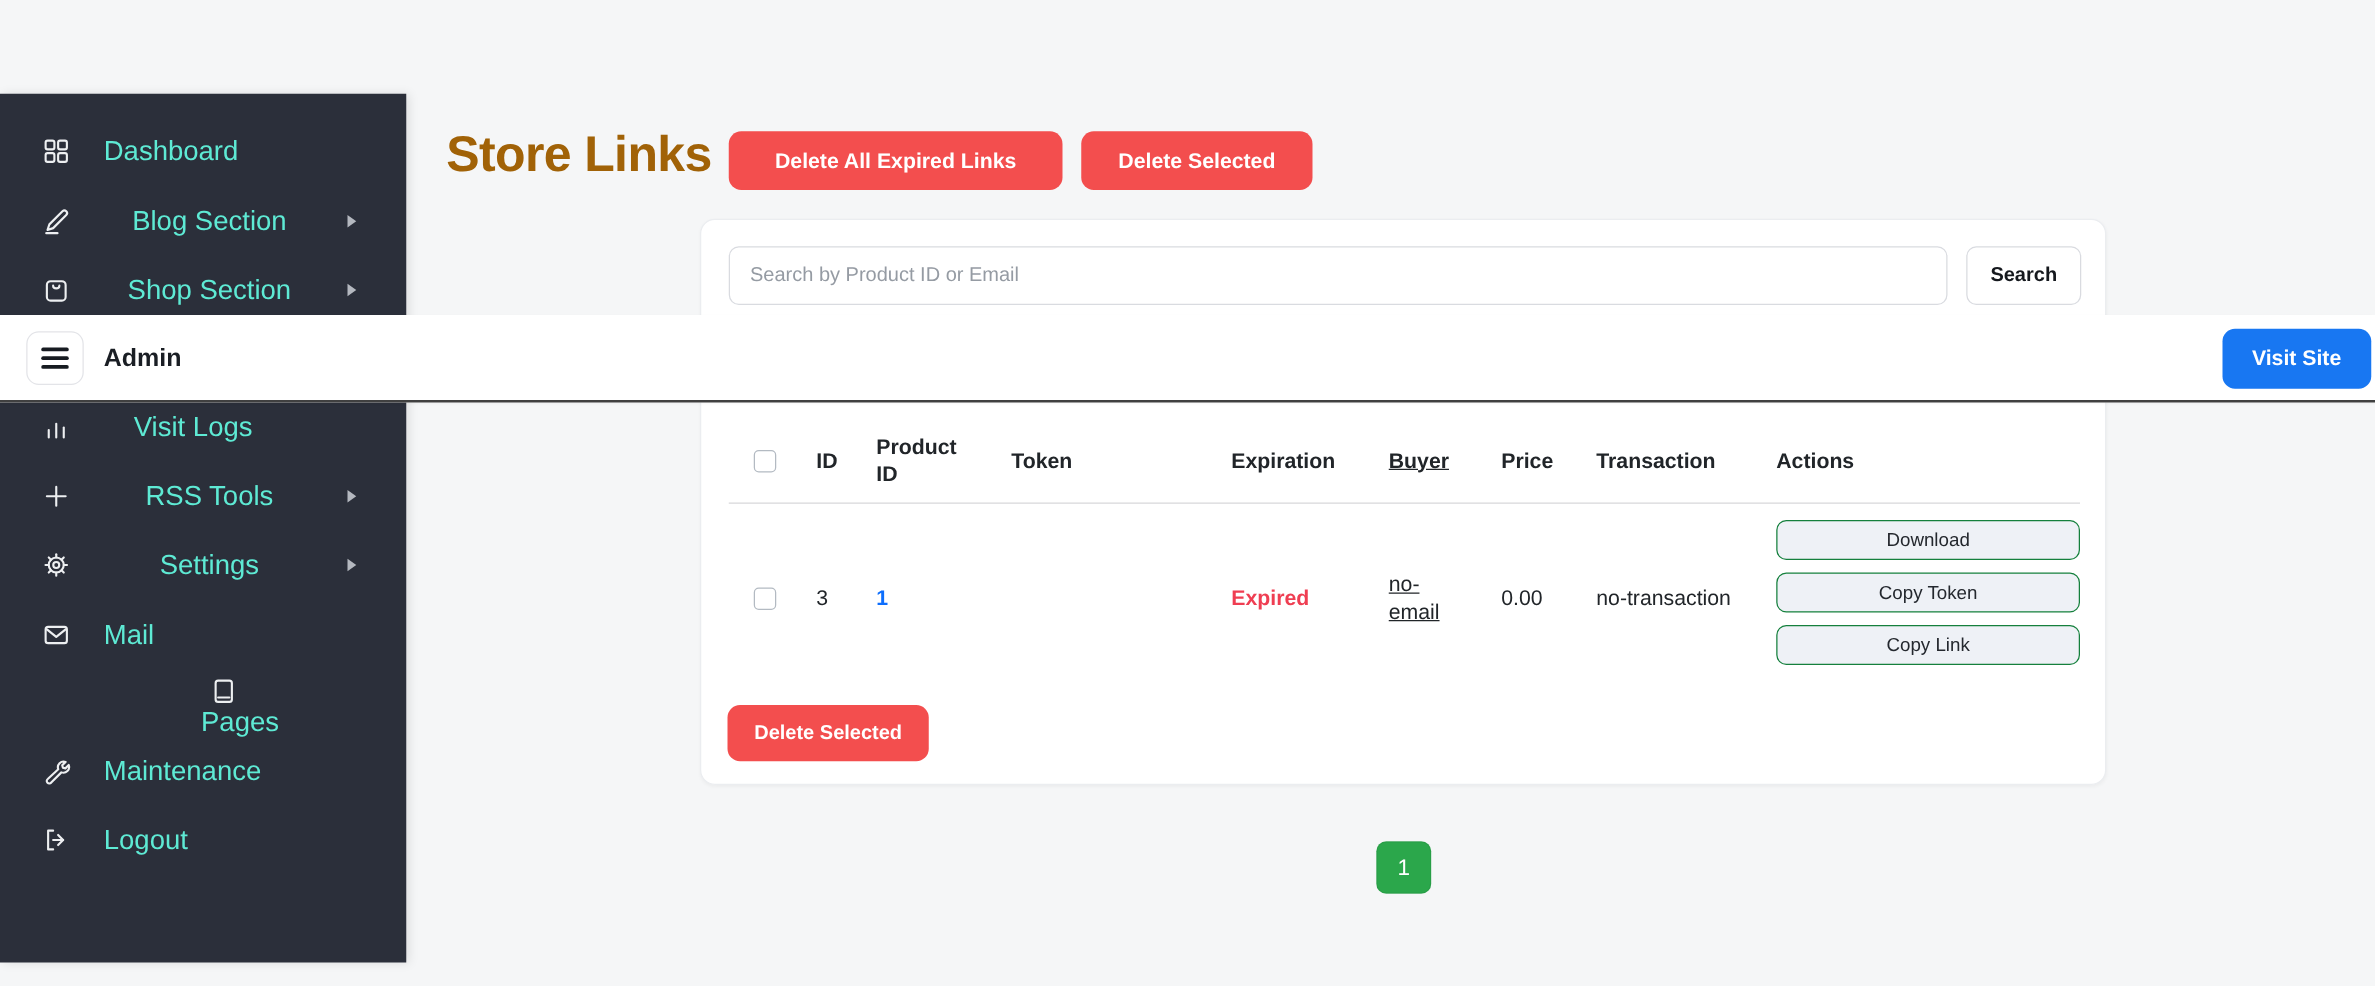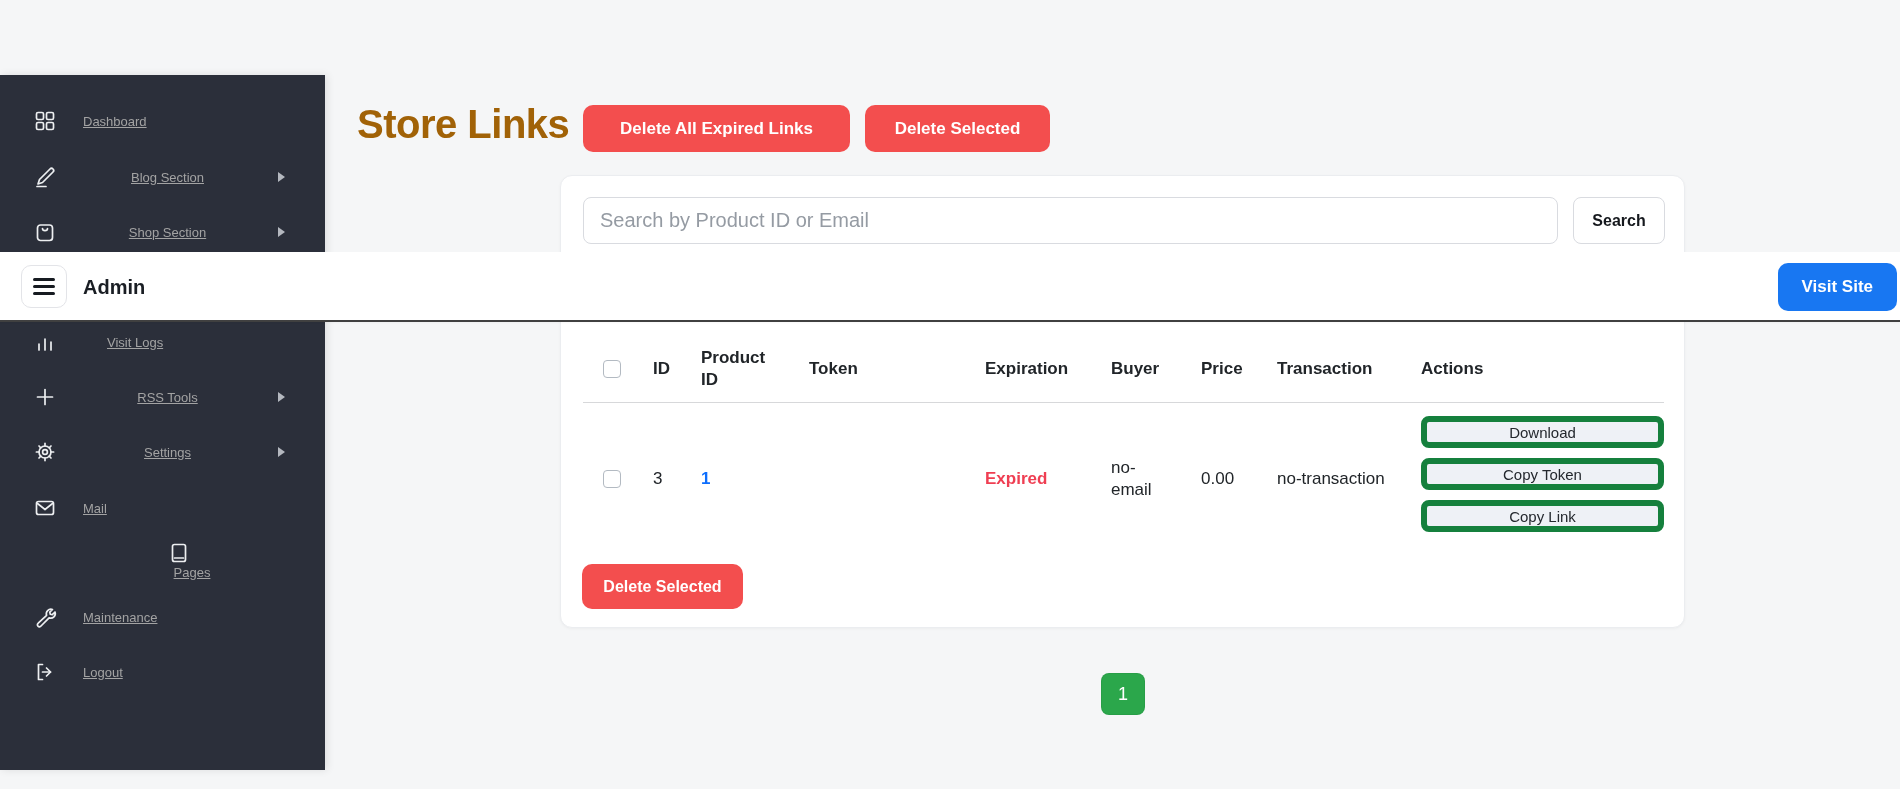--- a/index.html
+++ b/index.html
@@ -6,21 +6,21 @@
   html,body { width:1900px; height:789px; }
   body { font-family:"Liberation Sans", sans-serif; background:#f5f6f7; overflow:hidden; }
   .stage { position:relative; width:1900px; height:789px; background:#f5f6f7; overflow:hidden; }
 
   
   .sidebar { position:absolute; left:0; top:75px; width:325px; height:695px;
              background:#2b2f3a; z-index:2; box-shadow:2px 0 8px rgba(0,0,0,.10); }
   .side-item { position:absolute; left:0; width:325px; height:44px; display:flex; align-items:center;
                padding-left:33px; cursor:pointer; }
   .side-item .sicon { width:24px; height:24px; flex:0 0 24px; display:flex; align-items:center; justify-content:center; }
-  .side-item .slabel { color:#a3a3a3; font-size:13px; margin-left:26px; white-space:nowrap;text-decoration:underline; }
+  .side-item .slabel { color:#5eead4; font-size:22px; margin-left:26px; white-space:nowrap; }
   .side-item.expandable .slabel { flex:1; text-align:center; margin-left:0; }
   .side-item .caret { width:0; height:0; border-left:7px solid #b4b8bf; border-top:5px solid transparent;
                       border-bottom:5px solid transparent; margin-right:40px; }
   .sicon svg { stroke:#edeff1; fill:none; stroke-width:1.7; stroke-linecap:round; stroke-linejoin:round; }
 
   
   .topbar { position:absolute; left:0; top:252px; width:1900px; height:70px; background:#ffffff;
             border-bottom:2px solid #404040; box-shadow:0 1px 2px rgba(0,0,0,.03);
             z-index:5; display:flex; align-items:center; }
   .hamburger-btn { position:absolute; left:21px; top:13px; width:46px; height:43px; background:#fff;
@@ -38,51 +38,51 @@
                 letter-spacing:-0.5px; color:#a16207; z-index:1; }
   .btn-red { background:#f34e4e; color:#fff; border:none; border-radius:10px; font-weight:700;
              font-size:17px; cursor:pointer; font-family:"Liberation Sans", sans-serif; }
   .btn-delete-all { position:absolute; left:583px; top:105px; width:267px; height:47px; z-index:1; }
   .btn-delete-selected-top { position:absolute; left:865px; top:105px; width:185px; height:47px; z-index:1; }
 
   
   .card { position:absolute; left:560px; top:175px; width:1125px; height:453px; background:#fff;
           border:1px solid #ebedf0; border-radius:12px; box-shadow:0 1px 3px rgba(0,0,0,.04); z-index:1; }
   .search-input { position:absolute; left:22px; top:21px; width:975px; height:47px; border:1px solid #d9dbe0;
-                  border-radius:8px; padding:0 16px; font-size:20px; color:#2b2f36; outline:none;
+                  border-radius:8px; padding:0 16px; font-size:16px; color:#2b2f36; outline:none;
                   font-family:"Liberation Sans", sans-serif; background:#fff; }
   .search-input::placeholder { color:#959ba3; }
   .search-btn { position:absolute; left:1012px; top:21px; width:92px; height:47px; background:#fff;
                 border:1px solid #d9dbe0; border-radius:8px; font-size:16px; font-weight:700; color:#15181d;
                 cursor:pointer; font-family:"Liberation Sans", sans-serif; }
 
   
   .th, .td { position:absolute; color:#212529; }
   .th { top:160px; height:65px; display:flex; align-items:center; font-weight:700; font-size:17px; }
   .header-divider { position:absolute; left:22px; top:226px; width:1081px; height:0;
                     border-top:1px solid #d7d8da; }
   .td { top:235px; height:135px; display:flex; align-items:center; font-size:17px; }
   .col-check  { left:42px;  width:50px; }
   .col-id     { left:92px;  width:48px; }
   .col-pid    { left:140px; width:108px; }
   .col-token  { left:248px; width:176px; }
   .col-exp    { left:424px; width:126px; }
-  .col-buyer  { left:550px; width:90px; }
+  .col-buyer  { left:550px; width:90px;text-decoration:underline; }
   .col-price  { left:640px; width:76px; }
   .col-trans  { left:716px; width:144px; }
   .col-actions{ left:860px; width:243px; }
   .wrap-70  { width:70px;  line-height:1.25; }
   .wrap-60  { width:60px;  line-height:1.25; }
   .wrap-115 { width:115px; line-height:1.25; }
   .checkbox { appearance:none; -webkit-appearance:none; width:18px; height:18px; border:1.5px solid #b3bac2;
               border-radius:4px; background:#fff; cursor:pointer; display:inline-block; }
   .link-blue { color:#0d6efd; font-weight:700; text-decoration:none; cursor:pointer; }
   .expired { color:#ef3e52; font-weight:700; }
   .actions-stack { top:240px; flex-direction:column; align-items:stretch; justify-content:flex-start; gap:10px; display:flex; }
-  .action-btn { width:243px; height:32px; background:#eef1f6; border:6px solid #15803d; border-radius:8px;
+  .action-btn { width:243px; height:32px; background:#eef1f6; border:1px solid #15803d; border-radius:8px;
                 font-size:15px; color:#24282e; cursor:pointer; font-family:"Liberation Sans", sans-serif; }
 
   .btn-delete-selected-bottom { position:absolute; left:21px; top:388px; width:161px; height:45px;
                                 font-size:16px; }
 
   
   .page-pill { position:absolute; left:1101px; top:673px; width:44px; height:42px; background:#2ba74b;
                border:1px solid #27984495; border-radius:8px; color:#fff; font-size:18px; font-weight:400;
                display:flex; align-items:center; justify-content:center; cursor:pointer; z-index:1; }
 </style>

